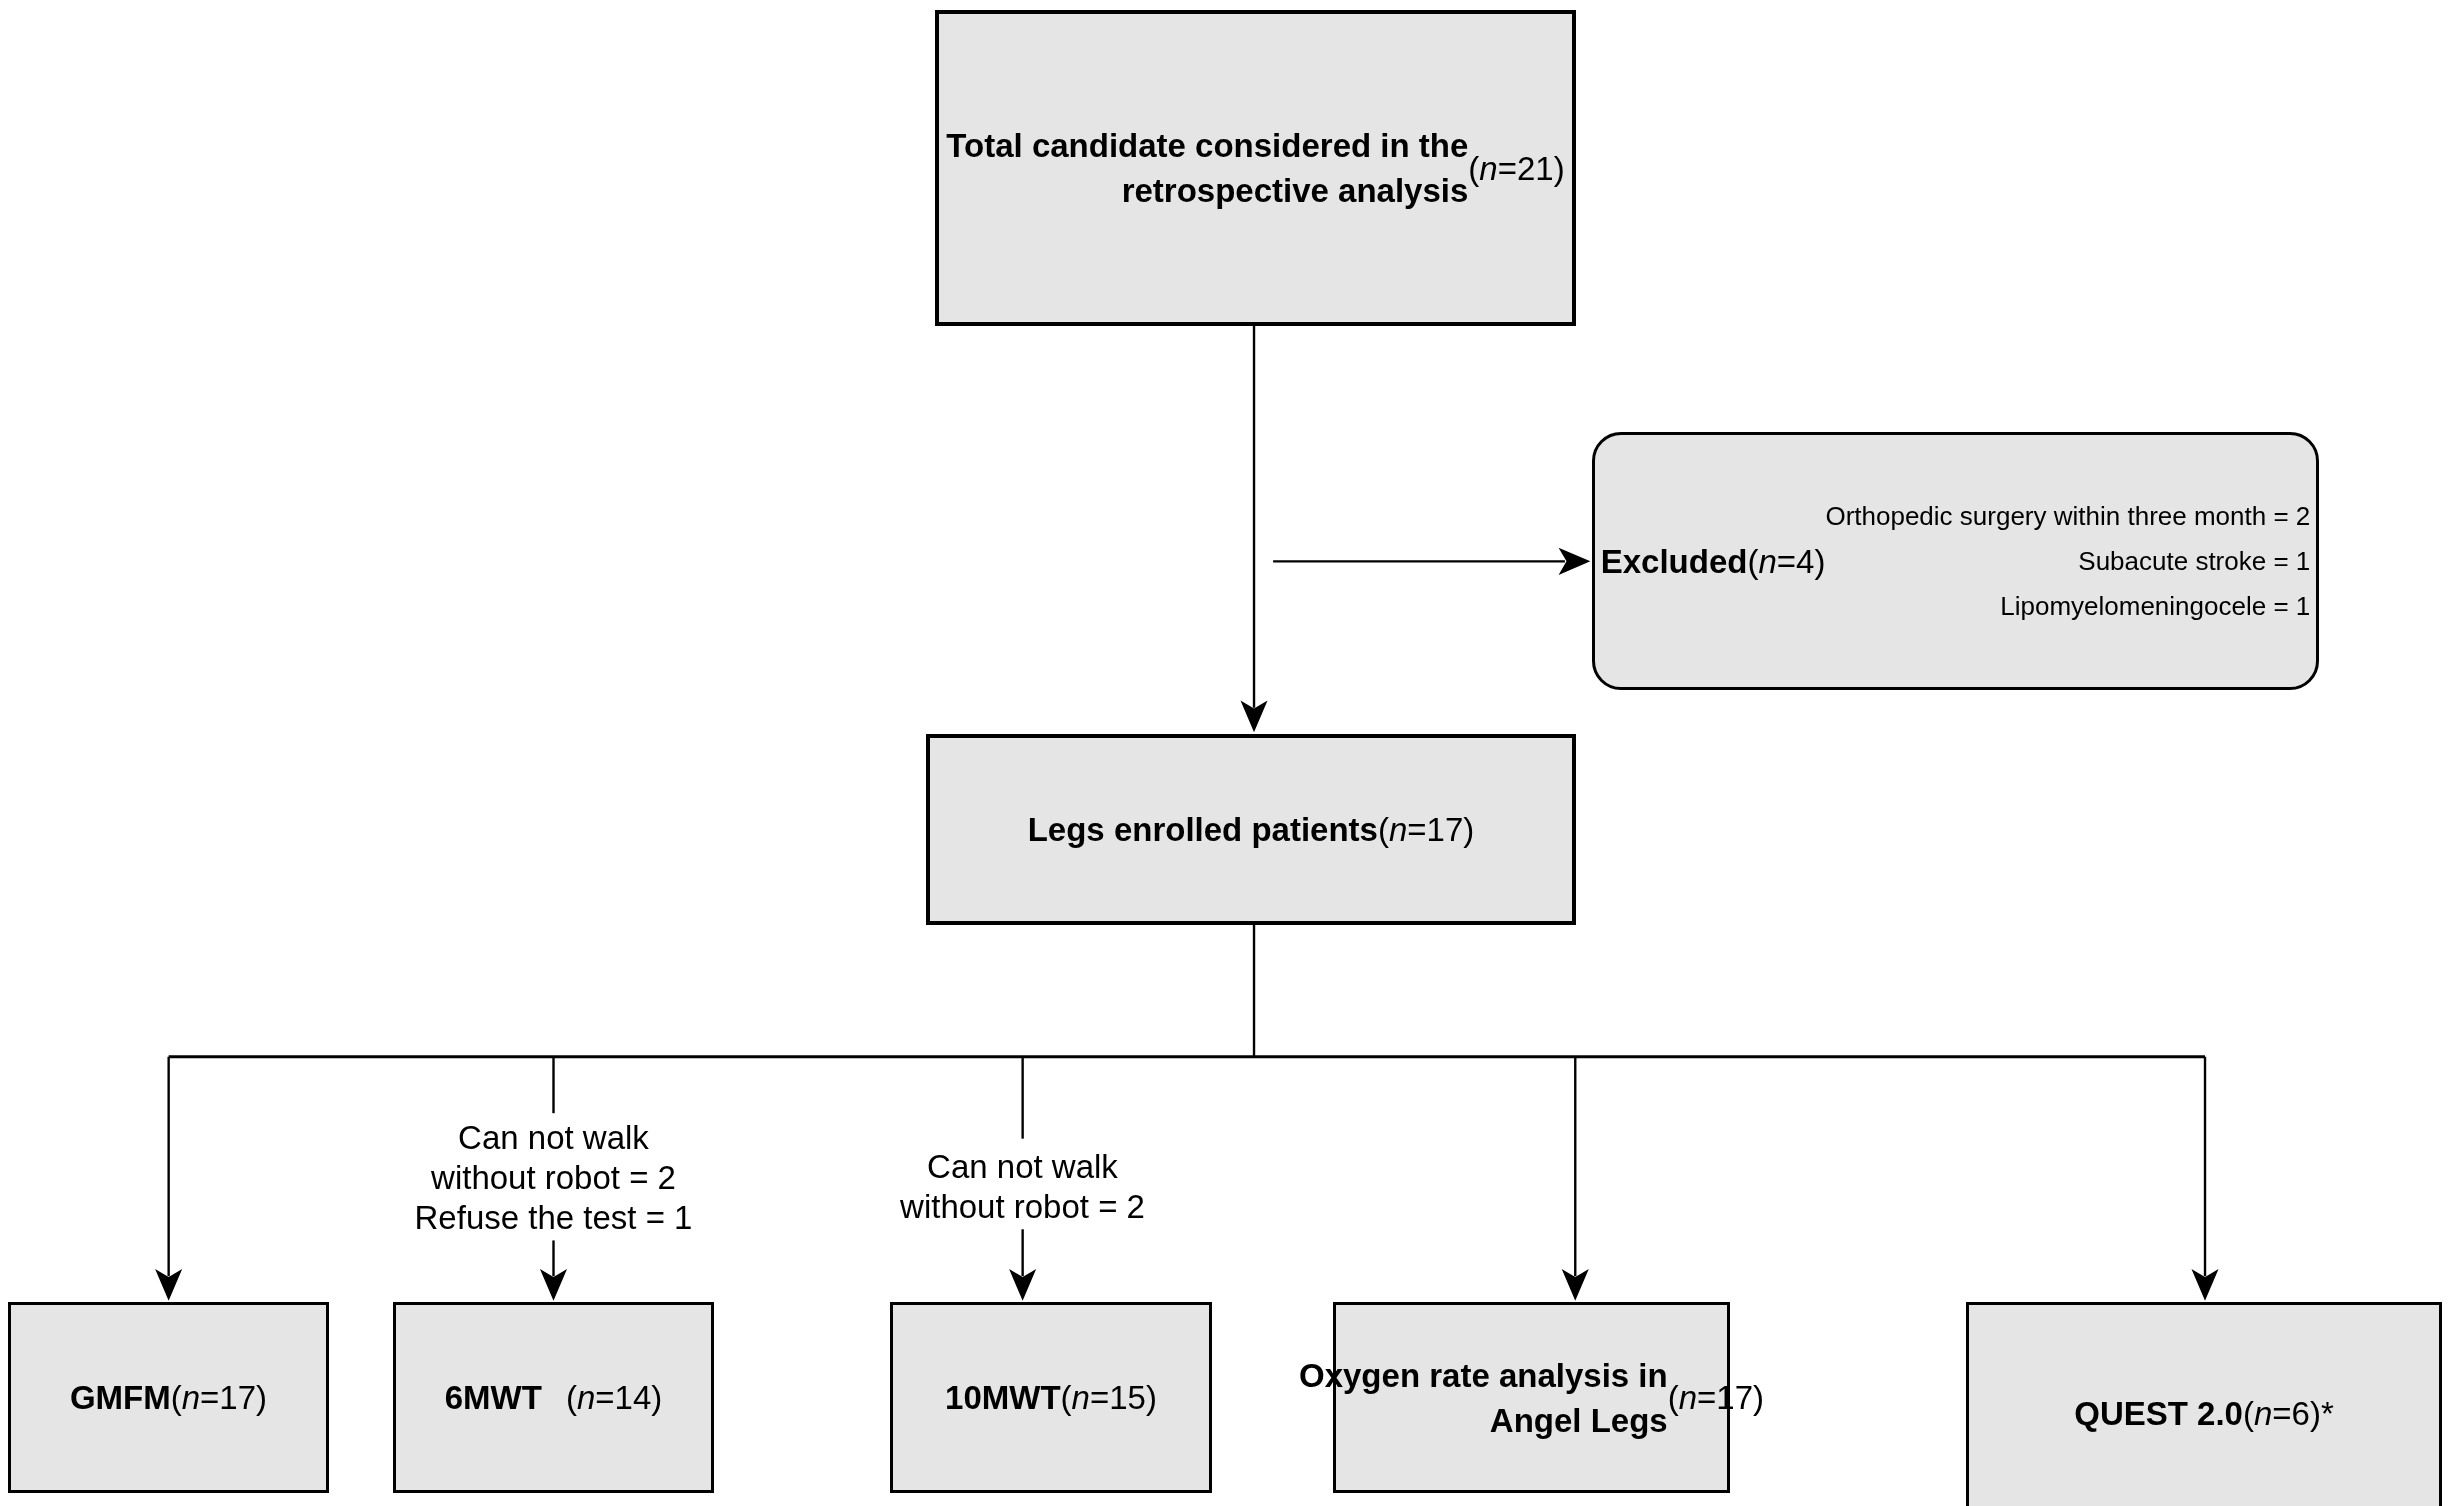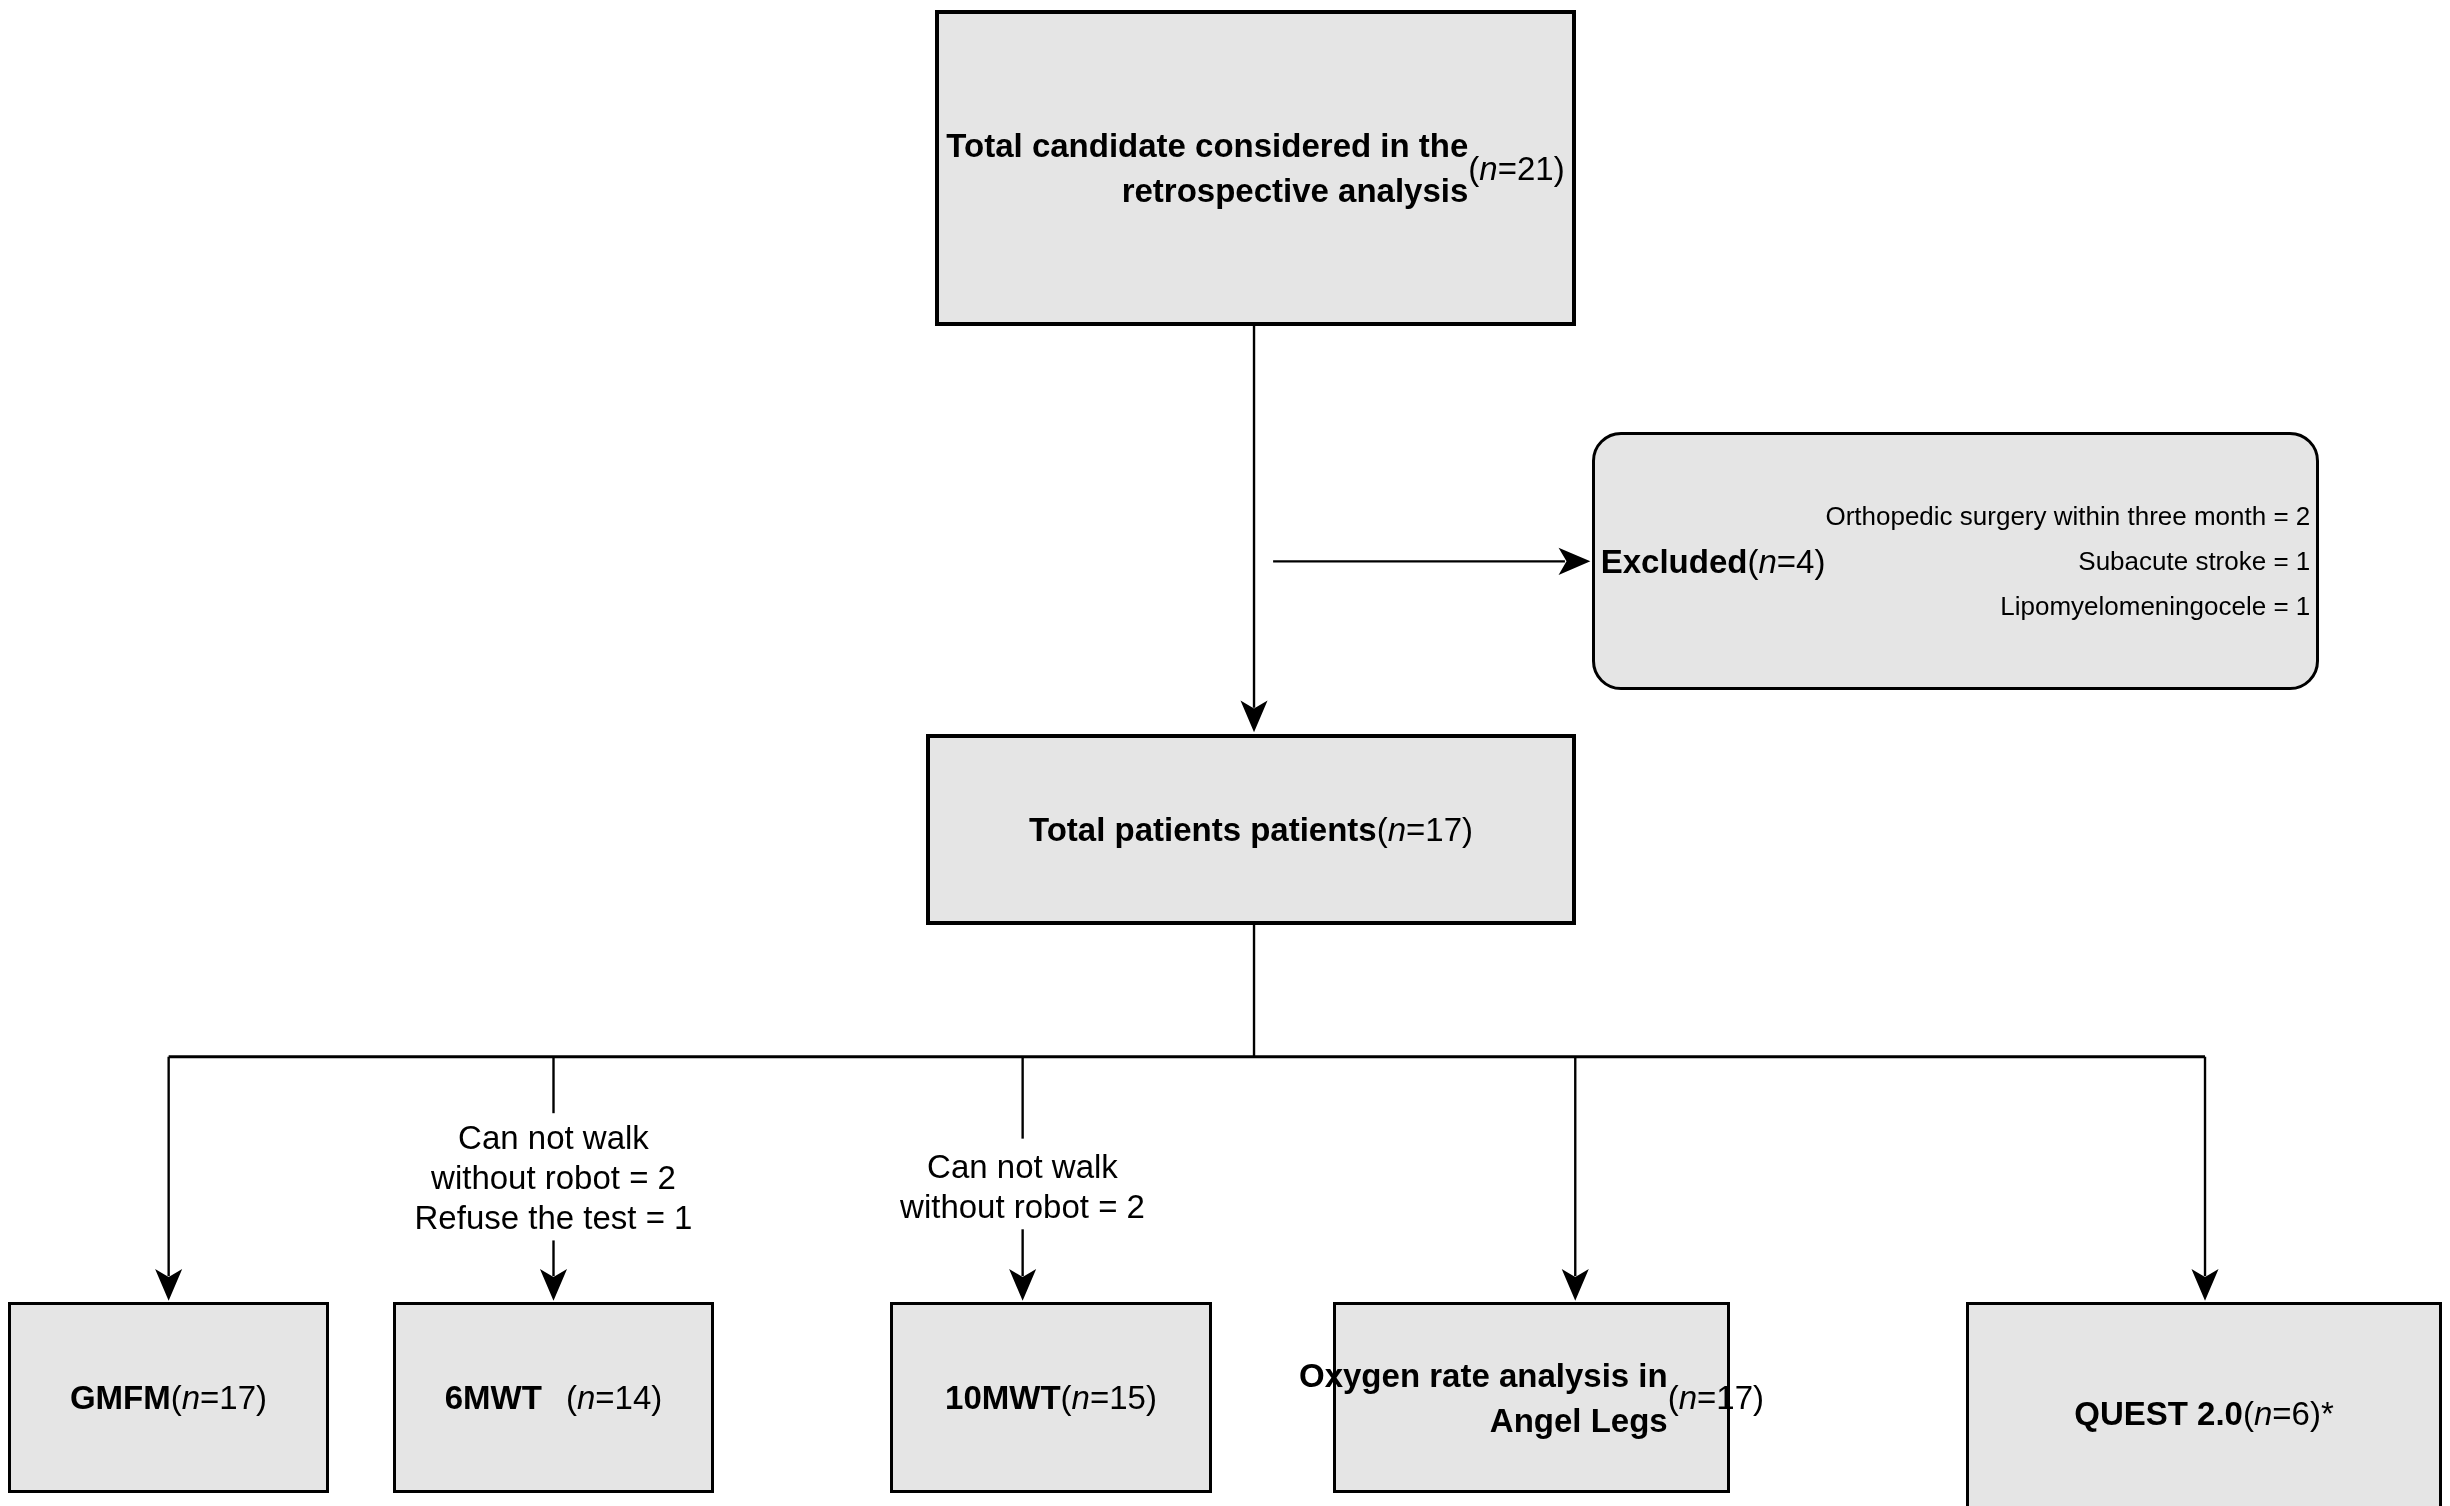--- a/index.html
+++ b/index.html
@@ -122,21 +122,21 @@
     <div class="node-count">(<i>n</i>=21)</div>
   </div>
 
   <div class="node" id="node-excluded">
     <div class="node-title">Excluded</div>
     <div class="node-count">(<i>n</i>=4)</div>
     <div class="node-details">Orthopedic surgery within three month = 2<br>Subacute stroke = 1<br>Lipomyelomeningocele = 1</div>
   </div>
 
   <div class="node thick" id="node-enrolled">
-    <div class="node-title">Total patients patients</div>
+    <div class="node-title">Legs enrolled patients</div>
     <div class="node-count">(<i>n</i>=17)</div>
   </div>
 
   <div class="node" id="node-gmfm">
     <div class="node-title">GMFM</div>
     <div class="node-count">(<i>n</i>=17)</div>
   </div>
 
   <div class="node" id="node-6mwt">
     <div class="node-title">6MWT</div>

